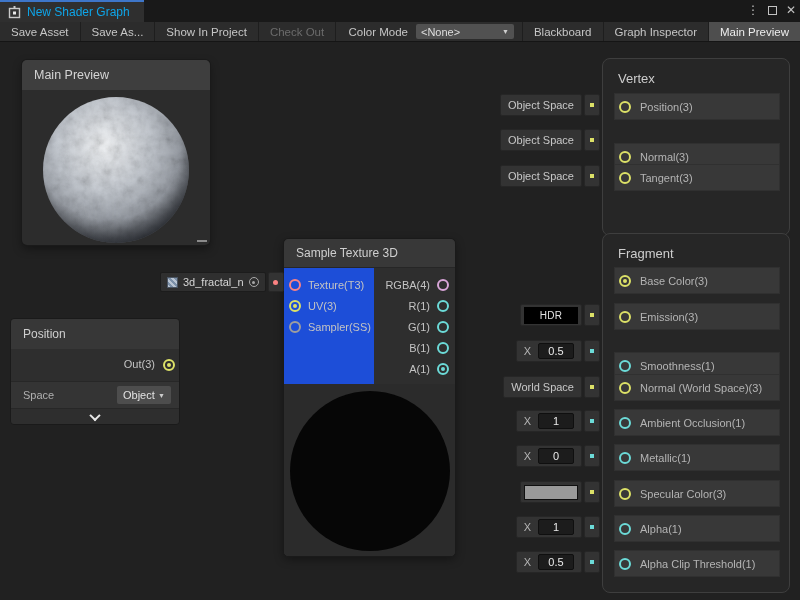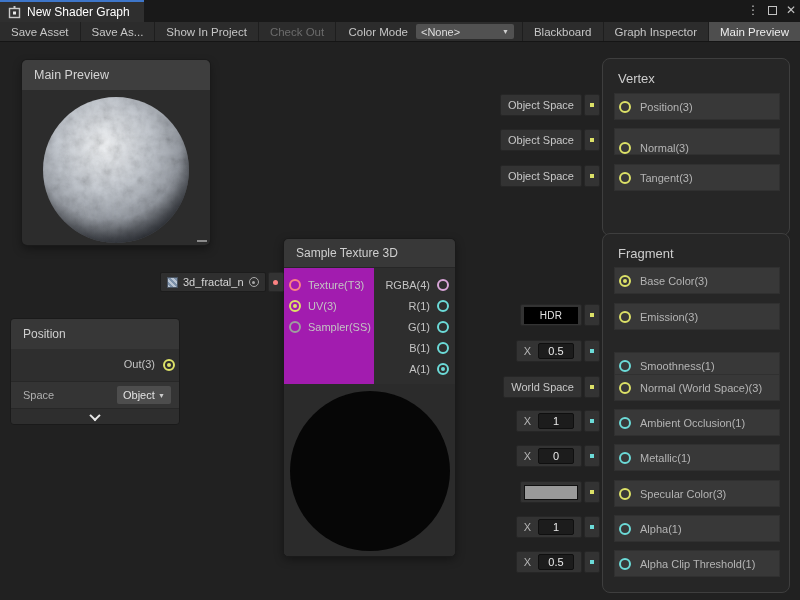--- a/index.html
+++ b/index.html
@@ -2,21 +2,21 @@
 <html><head>
 <meta charset="utf-8">
 <style>
   * { margin:0; padding:0; box-sizing:border-box; }
   html,body { width:800px; height:600px; overflow:hidden; background:#191919;
               font-family:"Liberation Sans", sans-serif; -webkit-font-smoothing:antialiased; }
 
   
   .tabbar { position:relative; height:22px; background:#191919; display:flex; align-items:stretch; }
   .tab { display:flex; align-items:center; gap:6px; padding:0 14px 0 8px; background:#2F2F2F;
-         border-top:2px solid #3E76C9; color:#ffffff; font-size:12px; }
+         border-top:2px solid #3E76C9; color:#0ea5e9; font-size:12px; }
   .win-controls { position:absolute; right:4px; top:0; height:20px; display:flex; align-items:center; gap:9px;
                   color:#C2C2C2; font-size:12px; }
   .win-controls .glyph { cursor:default; line-height:1; }
   .maxbox { display:inline-block; width:9px; height:9px; border:1.5px solid #C2C2C2; }
 
   
   .toolbar { height:20px; background:#2C2C2C; display:flex; align-items:stretch; border-bottom:1px solid #151515; }
   .tbtn { background:transparent; border:none; border-right:1px solid #1E1E1E; color:#C6C6C6;
           font-size:11.5px; font-family:inherit; padding:0 11px; display:flex; align-items:center; }
   .tbtn.disabled { color:#6B6B6B; }
@@ -68,21 +68,21 @@
            display:flex; align-items:center; justify-content:center; }
   .csw { width:54px; height:15px; background:#9A9A9A; border:1px solid #101010; }
   .wbox.swb { padding:2px 3px; }
 
   
   .stx { position:absolute; left:283px; top:196px; width:173px; height:319px; background:#2E2E2E;
          border:1px solid #1A1A1A; border-radius:5px; box-shadow:0 3px 8px rgba(0,0,0,.35); z-index:2; }
   .stx-title { height:29px; background:#383838; border-radius:5px 5px 0 0; display:flex; align-items:center;
                padding:0 12px; color:#CFCFCF; font-size:12px; border-bottom:1px solid #262626; }
   .stx-body { position:relative; height:116px; }
-  .stx-in { position:absolute; left:0; top:0; bottom:0; width:90px; background:#a21caf; padding:6px 0 0 5px; }
+  .stx-in { position:absolute; left:0; top:0; bottom:0; width:90px; background:#1d4ed8; padding:6px 0 0 5px; }
   .stx-out { position:absolute; right:0; top:0; bottom:0; left:90px; background:#2E2E2E; padding:6px 6px 0 0; }
   .srow { height:21px; display:flex; align-items:center; gap:7px; color:#C3C3C3; font-size:11px; }
   .srow.out { justify-content:flex-end; }
   .stx-prev { position:relative; height:172px; background:#2B2B2B; border-radius:0 0 5px 5px; }
   .blackball { position:absolute; left:6px; top:7px; width:160px; height:160px; border-radius:50%; background:#060606; }
 
   
   .posn { position:absolute; left:10px; top:276px; width:170px; background:#2E2E2E; border:1px solid #1A1A1A;
           border-radius:4px; z-index:2; }
   .posn-title { height:30px; background:#373737; border-radius:4px 4px 0 0; display:flex; align-items:center;
@@ -218,21 +218,21 @@
       <span class="resize-grip"></span>
     </div>
   </div>
 
   <div class="ctx-node" style="left:602px; top:16px; height:178px;">
     <div class="ctx-title">Vertex</div>
     <div class="crow" style="top:34px;">
       <span class="pring c-yellow"></span>
       <span>Position(3)</span>
     </div>
-    <div class="crow" style="top:69px;align-items:flex-end;">
+    <div class="crow" style="top:84px;">
       <span class="pring c-yellow"></span>
       <span>Normal(3)</span>
     </div>
     <div class="crow" style="top:105px;">
       <span class="pring c-yellow"></span>
       <span>Tangent(3)</span>
     </div>
   </div>
 
   <div class="iw" style="right:200px; top:52px;">

